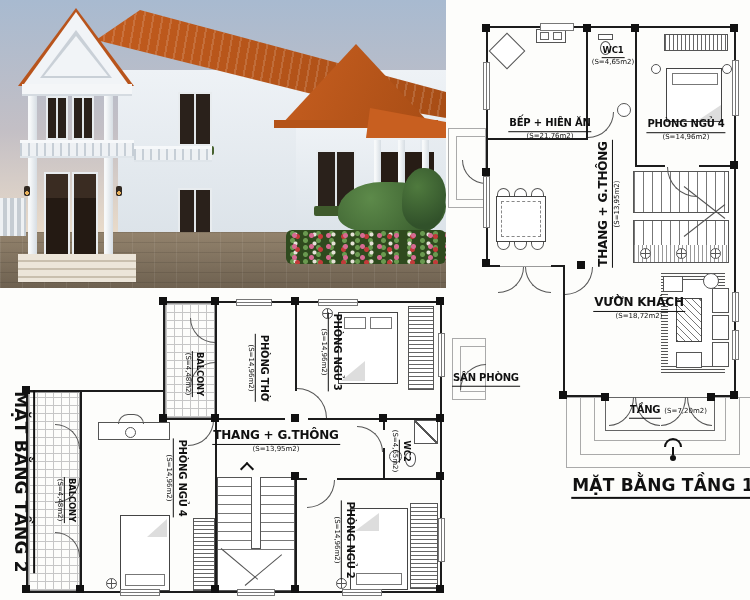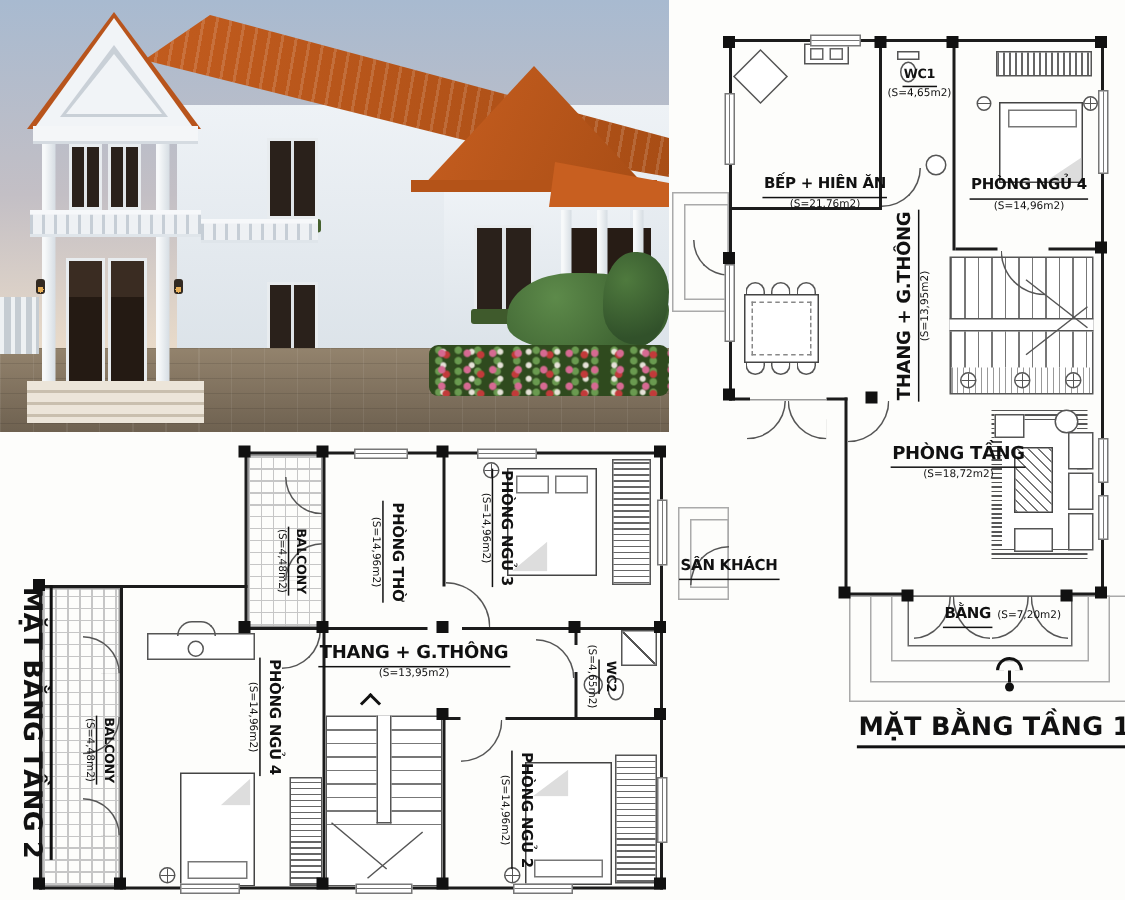--- a/index.html
+++ b/index.html
@@ -366,28 +366,28 @@
     </div>
     <div class="lbl" style="left:686px;top:130px;">
       <span class="rl-name">PHÒNG NGỦ 4</span>
       <span class="rl-area">(S=14,96m2)</span>
     </div>
     <div class="lbl v-90 big" style="left:609px;top:204px;">
       <span class="rl-name">THANG + G.THÔNG</span>
       <span class="rl-area">(S=13,95m2)</span>
     </div>
     <div class="lbl big" style="left:639px;top:308px;">
-      <span class="rl-name">PHÒNG TẦNG</span>
+      <span class="rl-name">VƯỜN KHÁCH</span>
       <span class="rl-area">(S=18,72m2)</span>
     </div>
     <div class="lbl row" style="left:668px;top:411px;">
-      <span class="rl-name">BẰNG</span>
+      <span class="rl-name">TẦNG</span>
       <span class="rl-area">(S=7,20m2)</span>
     </div>
     <div class="lbl" style="left:486px;top:379px;">
-      <span class="rl-name">SÂN KHÁCH</span>
+      <span class="rl-name">SÂN PHÒNG</span>
     </div>
     <div class="lbl title" style="left:663px;top:487px;">
       <span class="rl-name">MẶT BẰNG TẦNG 1</span>
     </div>
   </div>
 
 </div>
 
 </body></html>

